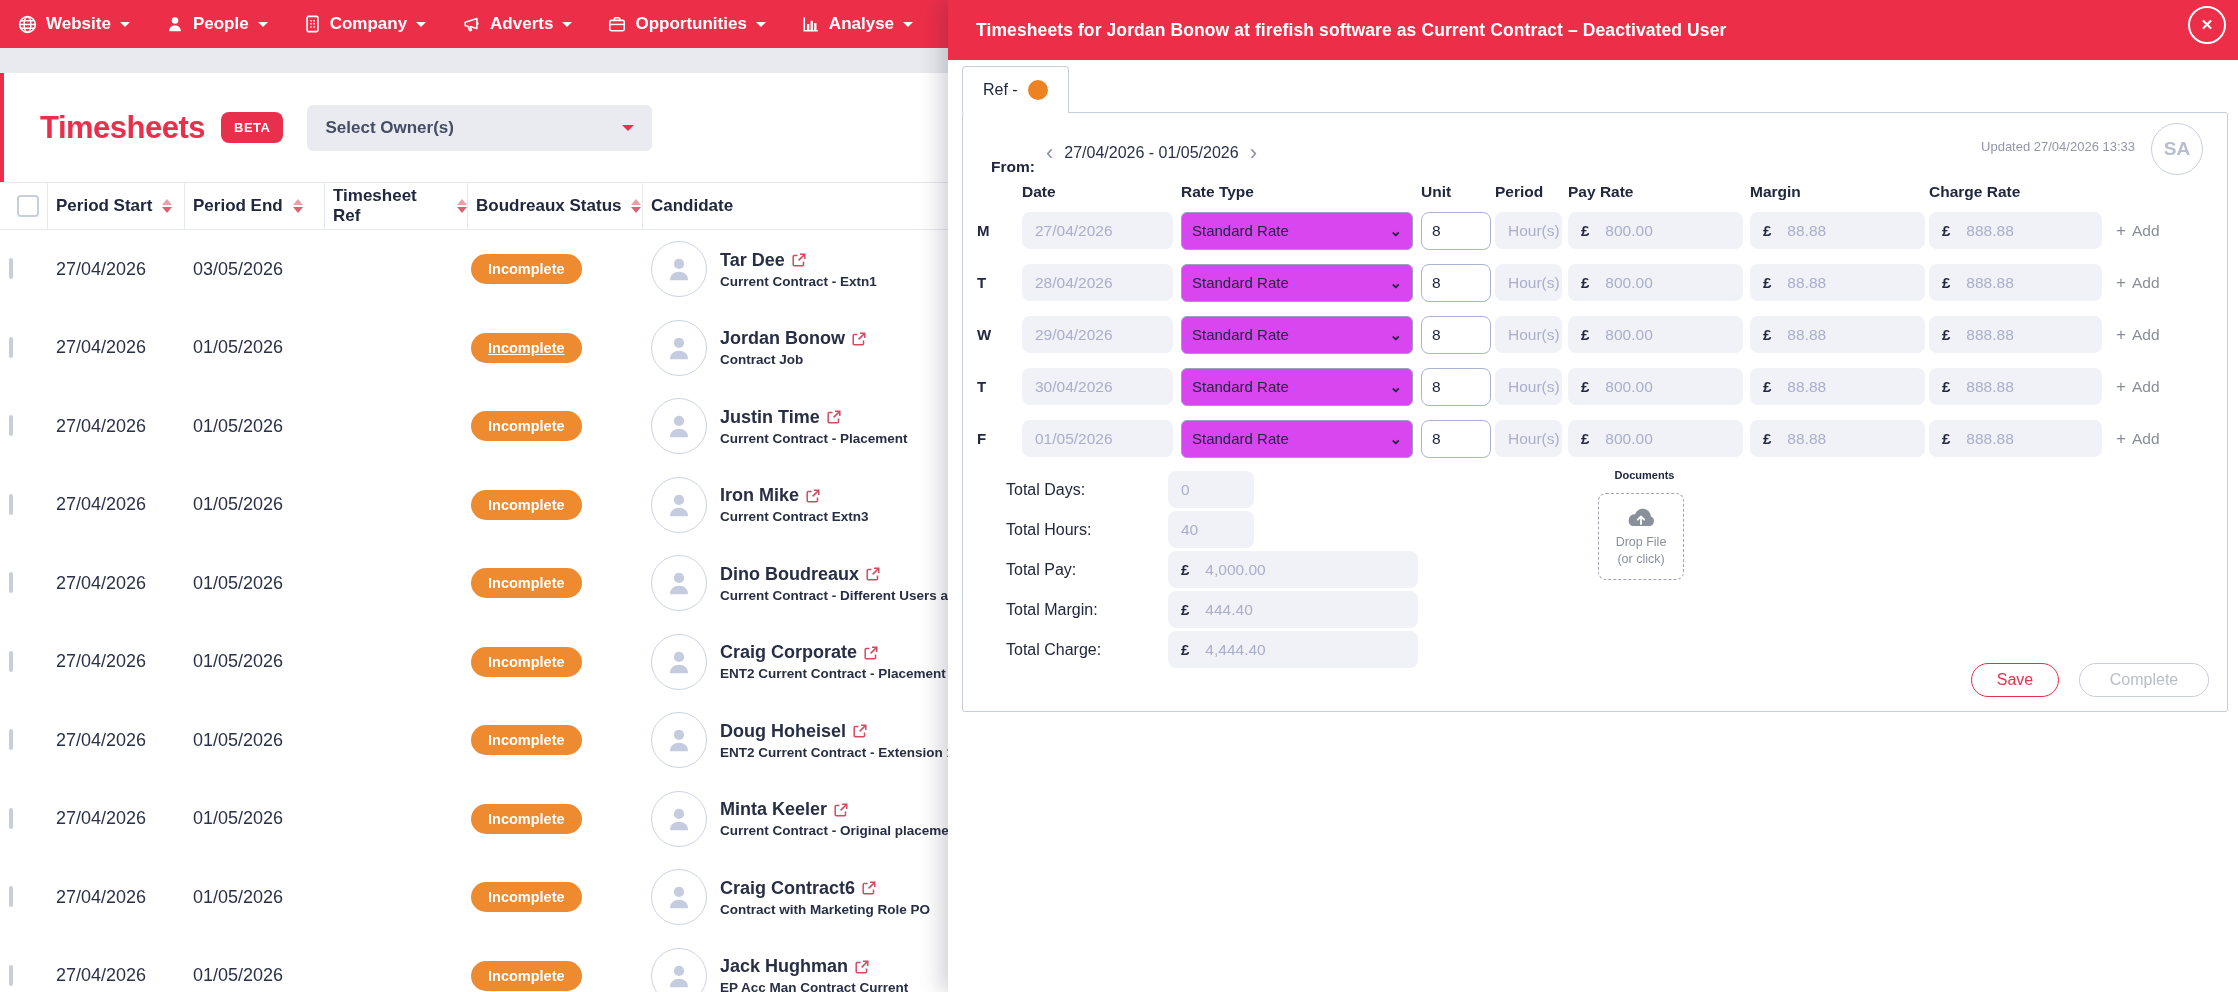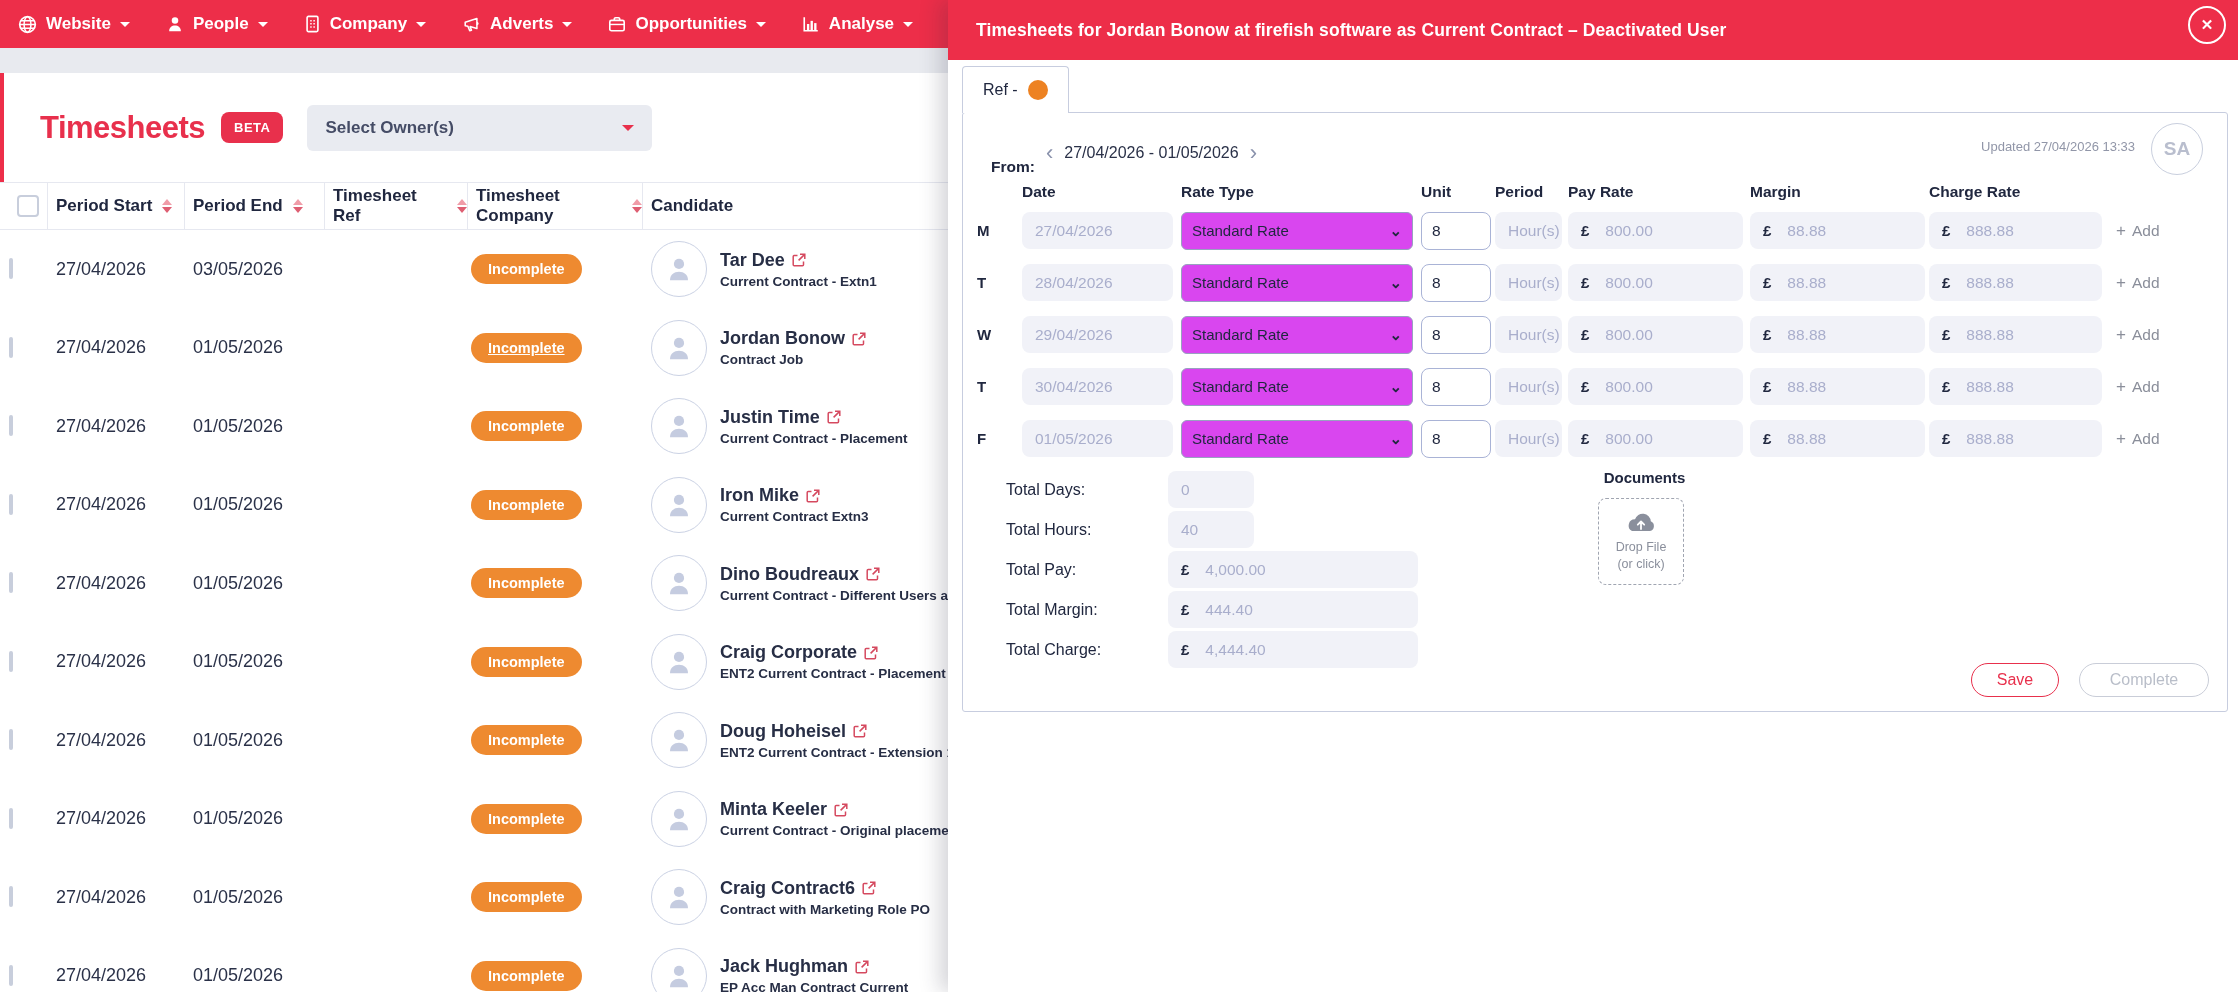--- a/index.html
+++ b/index.html
@@ -106,21 +106,21 @@
 
   
   .totals { position:absolute; left:43px; top:358px; }
   .tot-row { display:flex; align-items:center; height:37px; margin-bottom:3px; }
   .tot-label { width:162px; font-size:16px; font-weight:500; color:#20273F; }
   .tot-small { width:86px; }
   .tot-big { width:250px; }
 
   
   .docs { position:absolute; left:635px; top:356px; }
-  .docs-title { font-size:15px; font-weight:700; color:#20273F; width:93px; text-align:center; }
+  .docs-title { font-size:11px; font-weight:700; color:#20273F; width:93px; text-align:center; }
   .drop-zone { margin-top:12px; width:86px; height:87px; border:1.5px dashed #A0A5B1; border-radius:8px;
                display:flex; flex-direction:column; align-items:center; justify-content:center; cursor:pointer; }
   .drop-text { font-size:12.5px; color:#8A8F9C; line-height:1.35; text-align:center; margin-top:4px; }
 
   
   .actions { position:absolute; right:18px; bottom:14px; display:flex; gap:20px; }
   .btn { height:34px; border-radius:17px; background:#fff; font-size:16px; display:flex;
          align-items:center; justify-content:center; font-family:inherit; }
   .btn-save { width:88px; border:1.5px solid #E8304C; color:#E8304C; cursor:pointer; }
   .btn-complete { width:130px; border:1.5px solid #C9CDD8; color:#B9BEC9; }
@@ -213,21 +213,21 @@
       </span>
   </div>
   <div class="bordered">
     <span>Timesheet Ref</span>
     <span class="sort">
         <span class="up"></span>
         <span class="dn"></span>
       </span>
   </div>
   <div class="bordered">
-    <span>Timesheet Company</span>
+    <span>Boudreaux Status</span>
     <span class="sort">
         <span class="up"></span>
         <span class="dn"></span>
       </span>
   </div>
   <div>
     <span>Candidate</span>
   </div>
 </div>
 

